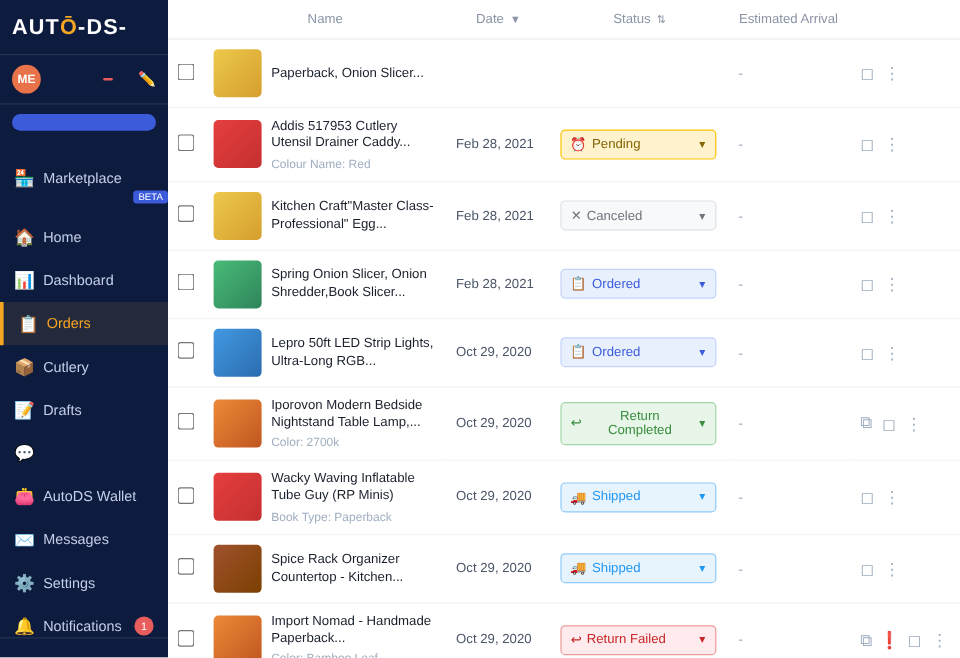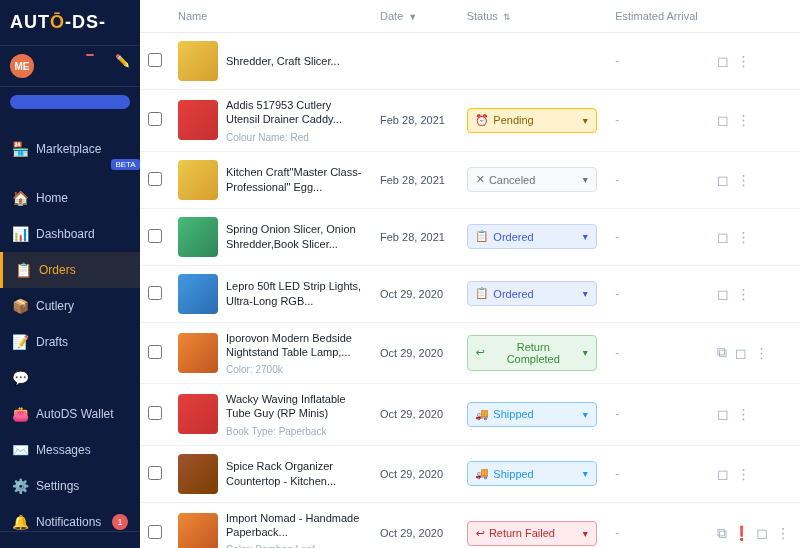--- a/index.html
+++ b/index.html
@@ -3,21 +3,21 @@
   <meta charset="utf-8">
   <style>
     * { box-sizing: border-box; margin: 0; padding: 0; }
     body { font-family: -apple-system, BlinkMacSystemFont, 'Segoe UI', sans-serif; display: flex; height: 548px; overflow: hidden; background: #f5f6fa; }
 
     
     .sidebar { width: 140px; background: #0d1b3e; display: flex; flex-direction: column; height: 548px; overflow: hidden; flex-shrink: 0; }
     .sidebar-logo { padding: 12px 10px; display: flex; align-items: center; gap: 6px; border-bottom: 1px solid rgba(255,255,255,0.1); }
     .logo-text { color: white; font-size: 18px; font-weight: 700; letter-spacing: 1px; text-align: right; }
     .logo-text span { color: #f5a623; }
-    .sidebar-account { padding: 8px 10px; display: flex; align-items: flex-start; gap: 21px; border-bottom: 1px solid rgba(255,255,255,0.1); }
+    .sidebar-account { padding: 8px 10px; display: flex; align-items: center; gap: 21px; border-bottom: 1px solid rgba(255,255,255,0.1); }
     .account-avatar { width: 24px; height: 24px; border-radius: 50%; background: #e8734a; display: flex; align-items: center; justify-content: center; color: white; font-size: 10px; font-weight: 700; flex-shrink: 0; }
     .account-name { color: #c5cde8; font-size: 11px; flex: 1; overflow: hidden; text-overflow: ellipsis; white-space: nowrap; }
     .account-badge { background: #e85c5c; color: white; border-radius: 10px; font-size: 9px; padding: 1px 4px; }
     .edit-icon { color: #c5cde8; font-size: 12px; cursor: pointer; }
 
     .sidebar-add-btn { margin: 8px 10px; background: #3b5bdb; color: white; border: none; border-radius: 20px; padding: 7px 10px; font-size: 12px; cursor: pointer; display: flex; align-items: center; gap: 4px; width: calc(100% - 20px); }
 
     .sidebar-nav { flex: 1; overflow-y: auto; }
     .nav-item { display: flex; align-items: center; gap: 8px; padding: 10px 12px; color: #c5cde8; font-size: 12px; cursor: pointer; position: relative; }
     .nav-item.active { color: #f5a623; background: rgba(245,166,35,0.1); border-left: 3px solid #f5a623; }
@@ -27,21 +27,21 @@
     .notif-badge { background: #e85c5c; color: white; border-radius: 50%; width: 16px; height: 16px; display: flex; align-items: center; justify-content: center; font-size: 9px; margin-left: auto; }
     .sidebar-collapse { padding: 8px 12px; color: #c5cde8; cursor: pointer; text-align: right; font-size: 14px; border-top: 1px solid rgba(255,255,255,0.1); }
 
     
     .main-content { flex: 1; display: flex; flex-direction: column; overflow: hidden; background: white; }
 
     
     .table-container { flex: 1; overflow-y: auto; }
     table { width: 100%; border-collapse: collapse; }
     thead tr { border-bottom: 1px solid #e8ecf0; }
-    th { padding: 10px 8px; font-size: 11px; color: #8a94a6; font-weight: 500; text-align: left; background: white; position: sticky; top: 0; z-index: 10; }
+    th { padding: 10px 8px; font-size: 11px; color: #8a94a6; font-weight: 500; text-align: center; background: white; position: sticky; top: 0; z-index: 10; }
     th .sort-icon { font-size: 9px; margin-left: 2px; }
     td { padding: 8px 8px; font-size: 11px; color: #2d3748; vertical-align: middle; border-bottom: 1px solid #f0f2f5; }
     .product-cell { display: flex; align-items: center; gap: 8px; }
     .product-img { width: 40px; height: 40px; border-radius: 4px; background: #f0f2f5; overflow: hidden; flex-shrink: 0; display: flex; align-items: center; justify-content: center; }
     .product-info { flex: 1; min-width: 0; }
     .product-name { font-size: 11px; color: #1a202c; font-weight: 500; overflow: hidden; text-overflow: ellipsis; display: -webkit-box; -webkit-line-clamp: 2; -webkit-box-orient: vertical; line-height: 1.3; }
     .product-sub { font-size: 10px; color: #a0aec0; margin-top: 5px; }
     .date-cell { font-size: 11px; color: #4a5568; white-space: nowrap; margin-left: 28px; }
     .status-cell { min-width: 120px; }
     .status-btn { display: flex; align-items: center; gap: 5px; padding: 5px 8px; border-radius: 4px; font-size: 11px; font-weight: 500; cursor: pointer; border: none; width: 130px; justify-content: space-between; }
@@ -147,21 +147,21 @@
       </thead>
       <tbody id="table-body">
       <tr>
     <td>
       <input type="checkbox" class="row-checkbox" style="">
     </td>
     <td>
       <div class="product-cell">
         <div class="product-img img-yellow"></div>
         <div class="product-info">
-          <div class="product-name">Shredder, Craft Slicer...</div>
+          <div class="product-name">Paperback, Onion Slicer...</div>
 
         </div>
       </div>
     </td>
     <td class="date-cell"></td>
     <td class="status-cell"></td>
     <td class="estimated-cell">-</td>
     <td>
       <div class="row-actions">
                 <button class="action-btn">◻</button>

